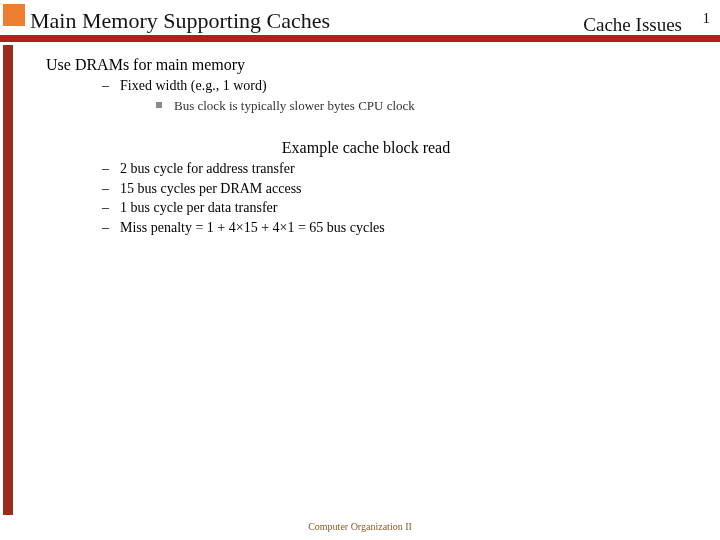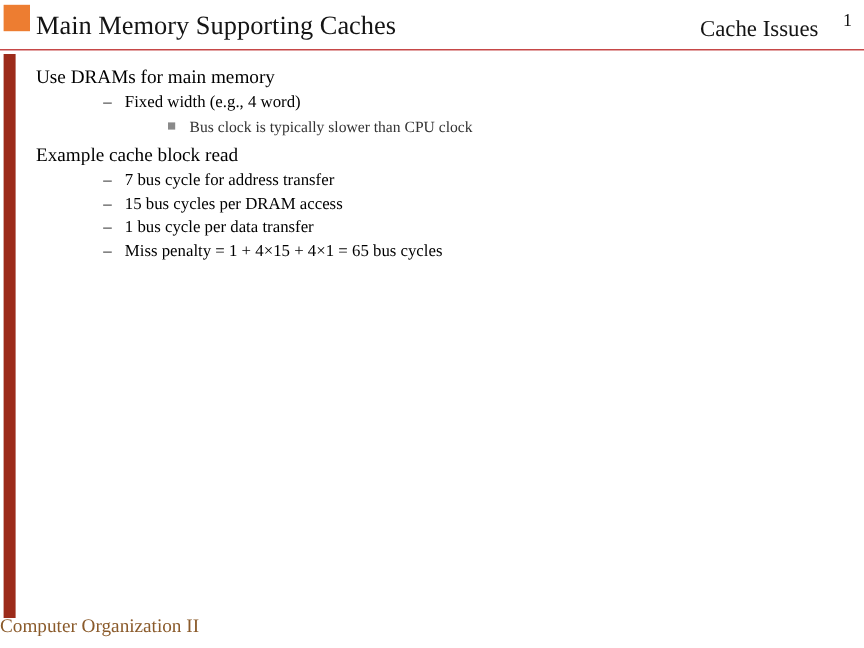--- a/index.html
+++ b/index.html
@@ -13,21 +13,21 @@
   }
   .slide {
     width: 720px;
     height: 540px;
     position: relative;
     background: #ffffff;
   }
   .header {
     position: relative;
     height: 42px;
-    border-bottom: 1px solid #b91c1c;
+    border-bottom: 7px solid #b91c1c;
   }
   .accent-square {
     position: absolute;
     left: 3px;
     top: 4px;
     width: 22px;
     height: 22px;
     background: #ed7d31;
   }
   .title {
@@ -55,32 +55,33 @@
   .left-bar {
     position: absolute;
     left: 3px;
     top: 45px;
     width: 10px;
     height: 470px;
     background: #9c2b1a;
   }
   .content {
     position: absolute;
-    left: 30px;
+    left: 46px;
     top: 54px;
     width: 640px;
     color: #000;
   }
   .l0 {
     font-size: 16px;
     margin-top: 2px;
     margin-bottom: 2px;
   }
   .block-gap {
-    margin-top: 6px;
+    margin-top: 24px;
+    text-align: center;
   }
   .l1 {
     font-size: 14px;
     margin-left: 56px;
     position: relative;
     padding-left: 18px;
     line-height: 1.4;
   }
   .l1::before {
     content: "–";
@@ -103,47 +104,47 @@
     left: 0;
     top: 6px;
     width: 6px;
     height: 6px;
     background: #8a8a8a;
   }
   .footer {
     position: absolute;
     bottom: 8px;
     width: 100%;
-    text-align: left;
-    font-size: 16px;
+    text-align: center;
+    font-size: 10px;
     color: #8a5a2a;
   }
 </style>
 </head>
 <body>
 
 <div class="slide">
 
   <div class="header">
     <div class="accent-square"></div>
     <div class="title">Main Memory Supporting Caches</div>
     <div class="subtitle">Cache Issues</div>
     <div class="pagenum">1</div>
   </div>
 
   <div class="left-bar"></div>
 
   <div class="content">
 
     <div class="l0">Use DRAMs for main memory</div>
-    <div class="l1">Fixed width (e.g., 4 word)</div>
-    <div class="l2">Bus clock is typically slower than CPU clock</div>
+    <div class="l1">Fixed width (e.g., 1 word)</div>
+    <div class="l2">Bus clock is typically slower bytes CPU clock</div>
 
     <div class="l0 block-gap">Example cache block read</div>
-    <div class="l1">7 bus cycle for address transfer</div>
+    <div class="l1">2 bus cycle for address transfer</div>
     <div class="l1">15 bus cycles per DRAM access</div>
     <div class="l1">1 bus cycle per data transfer</div>
 
     <div class="l1">Miss penalty = 1 + 4×15 + 4×1 = 65 bus cycles</div>
 
   </div>
 
   <div class="footer">Computer Organization II</div>
 
 </div>

